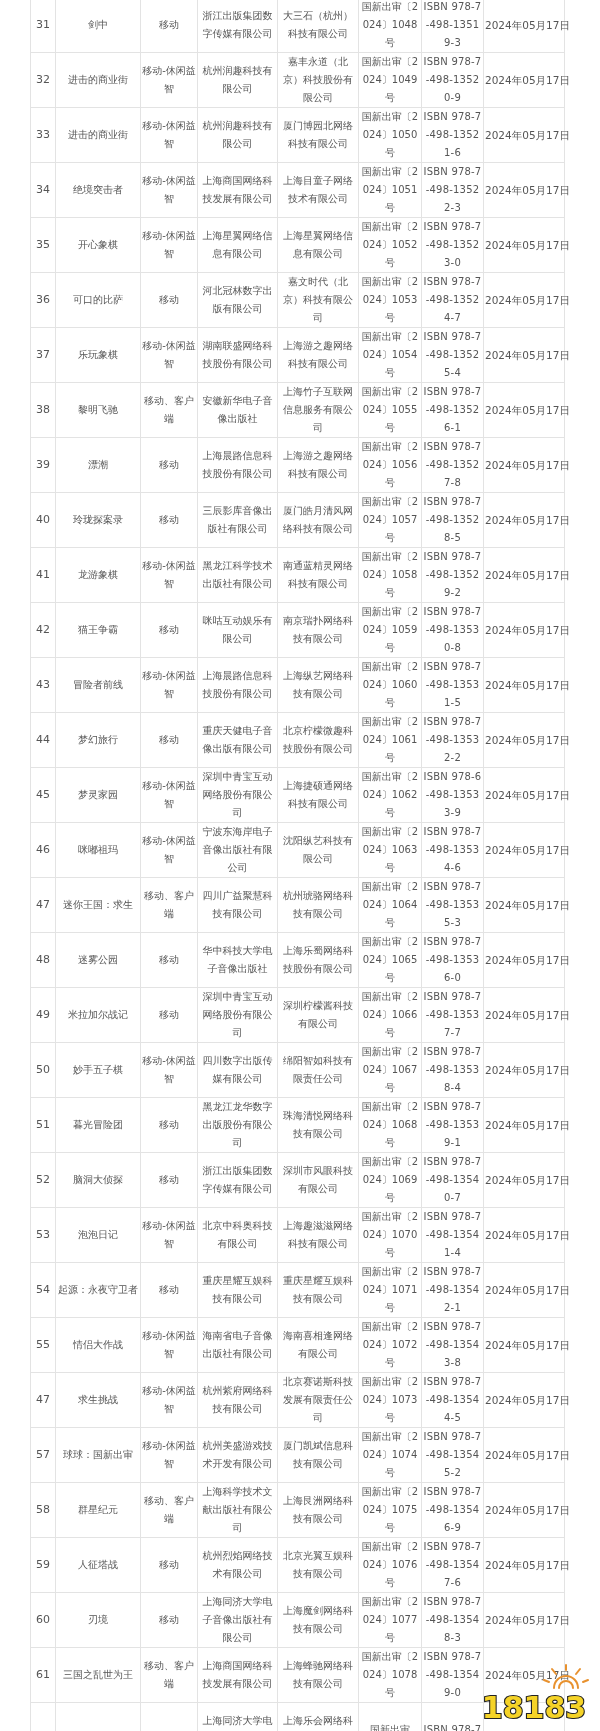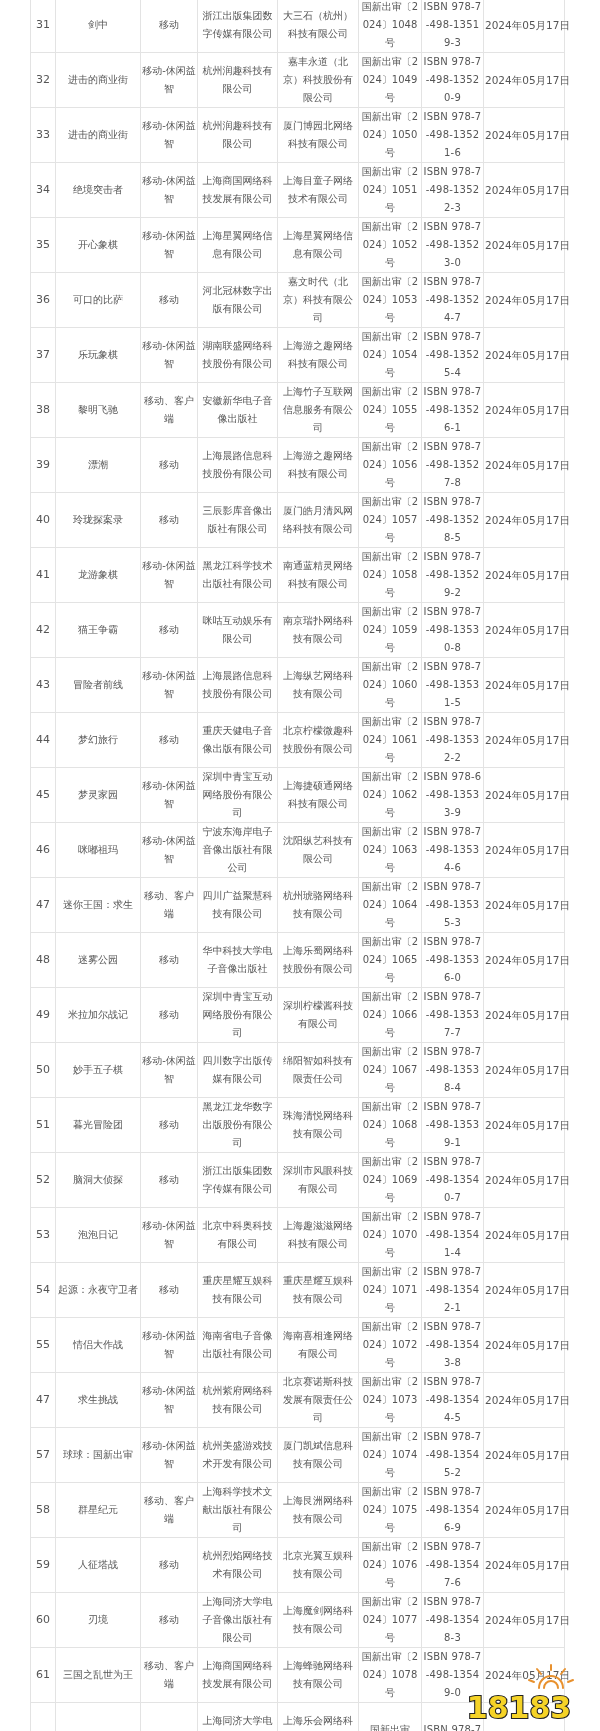--- a/index.html
+++ b/index.html
@@ -9,21 +9,21 @@
   table { border-collapse: collapse; table-layout: fixed; width: 534px; }
   td { border: 1px solid #e3e3e3; text-align: center; vertical-align: middle;
        font-size: 10px; line-height: 18px; padding: 0 1px; height: 54px; box-sizing: border-box;
        color: #555555; word-break: break-all; }
   td.num { font-size: 11px; }
   td.date { font-size: 10.5px; white-space: nowrap; }
   td.isbn { letter-spacing: 0.2px; }
   col.c-no { width: 25px; } col.c-name { width: 85px; } col.c-type { width: 57px; }
   col.c-pub { width: 80px; } col.c-op { width: 81px; } col.c-appr { width: 63px; }
   col.c-isbn { width: 62px; } col.c-date { width: 81px; }
-  #logo { position: absolute; left: 469px; top: 1662px; width: 108px; height: 64px; }
+  #logo { position: absolute; left: 484px; top: 1662px; width: 108px; height: 64px; }
 </style>
 </head>
 <body>
 
 <div id="table-wrap">
   <table>
     <colgroup>
       <col class="c-no">
         <col class="c-name">
         <col class="c-type">

